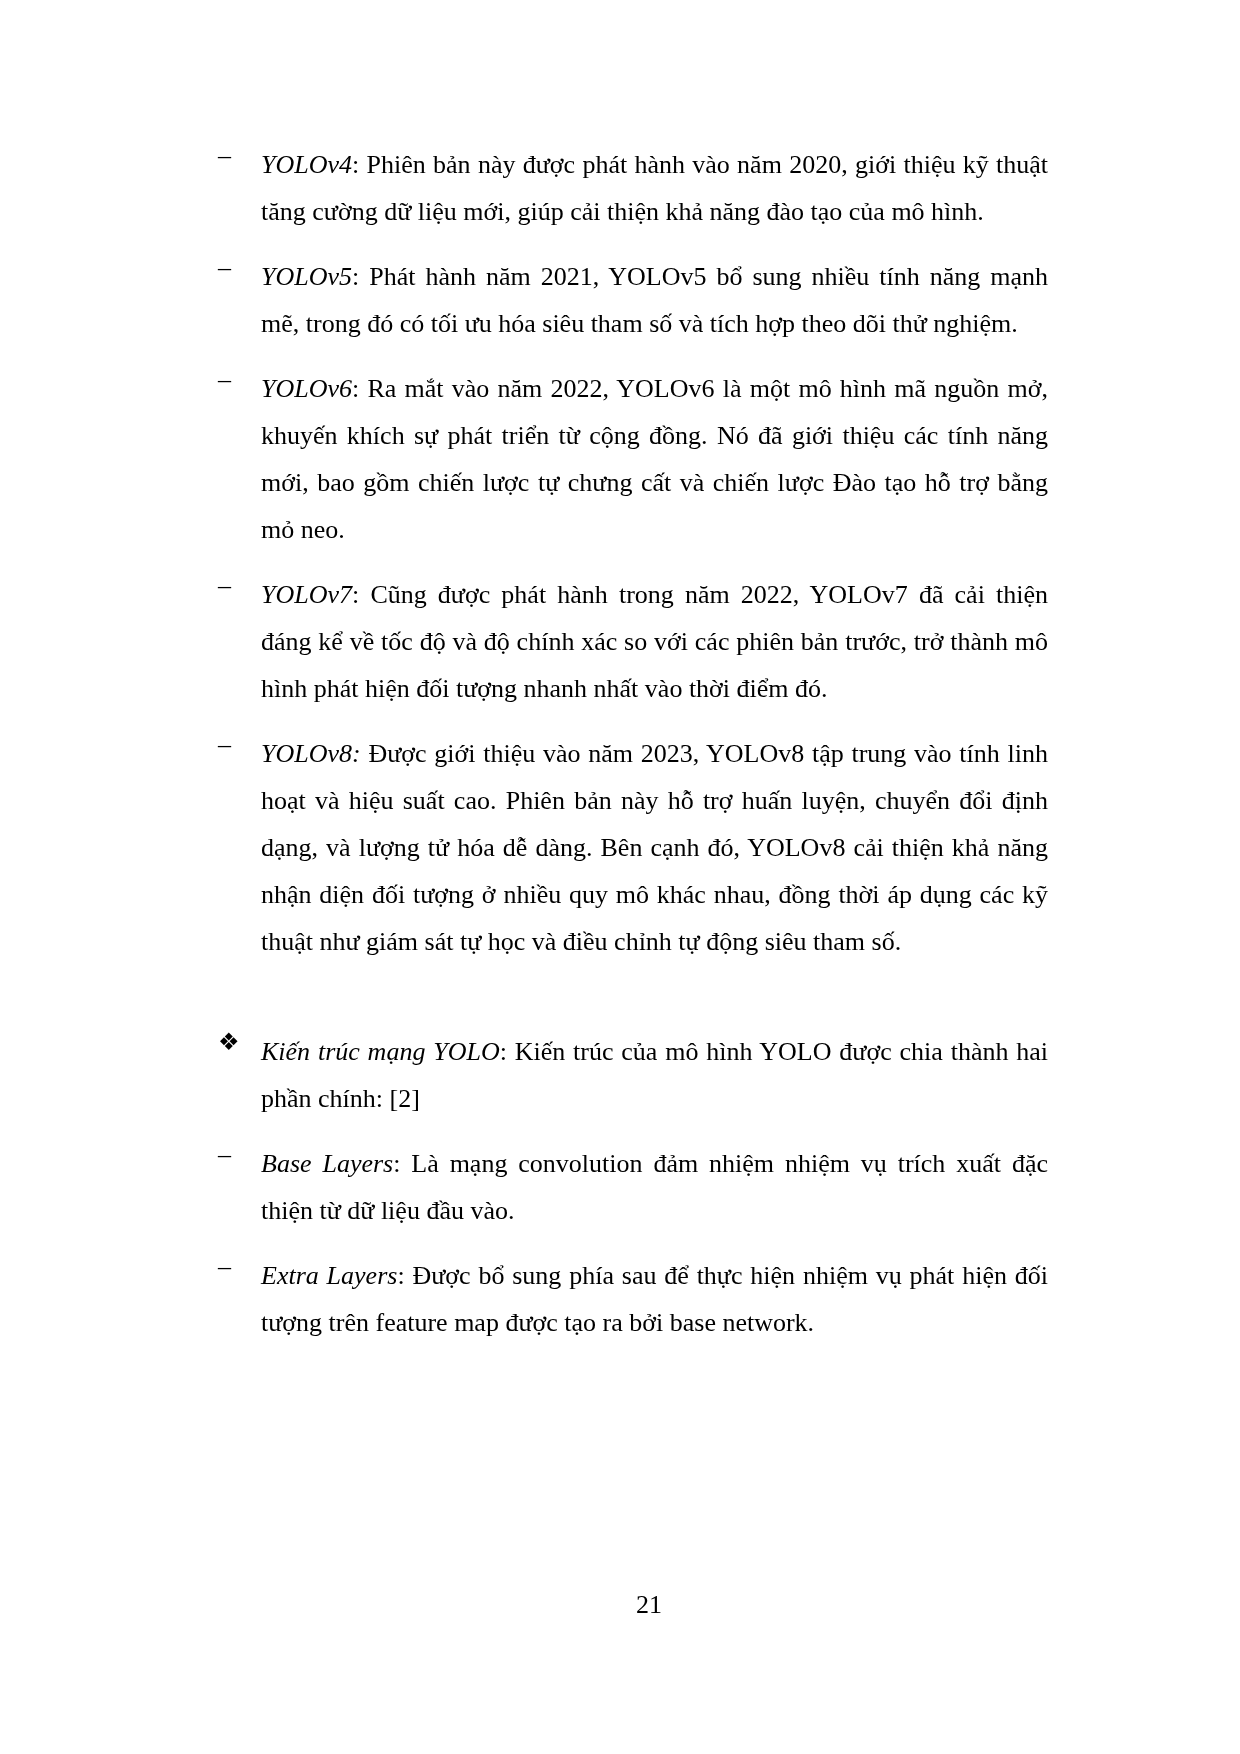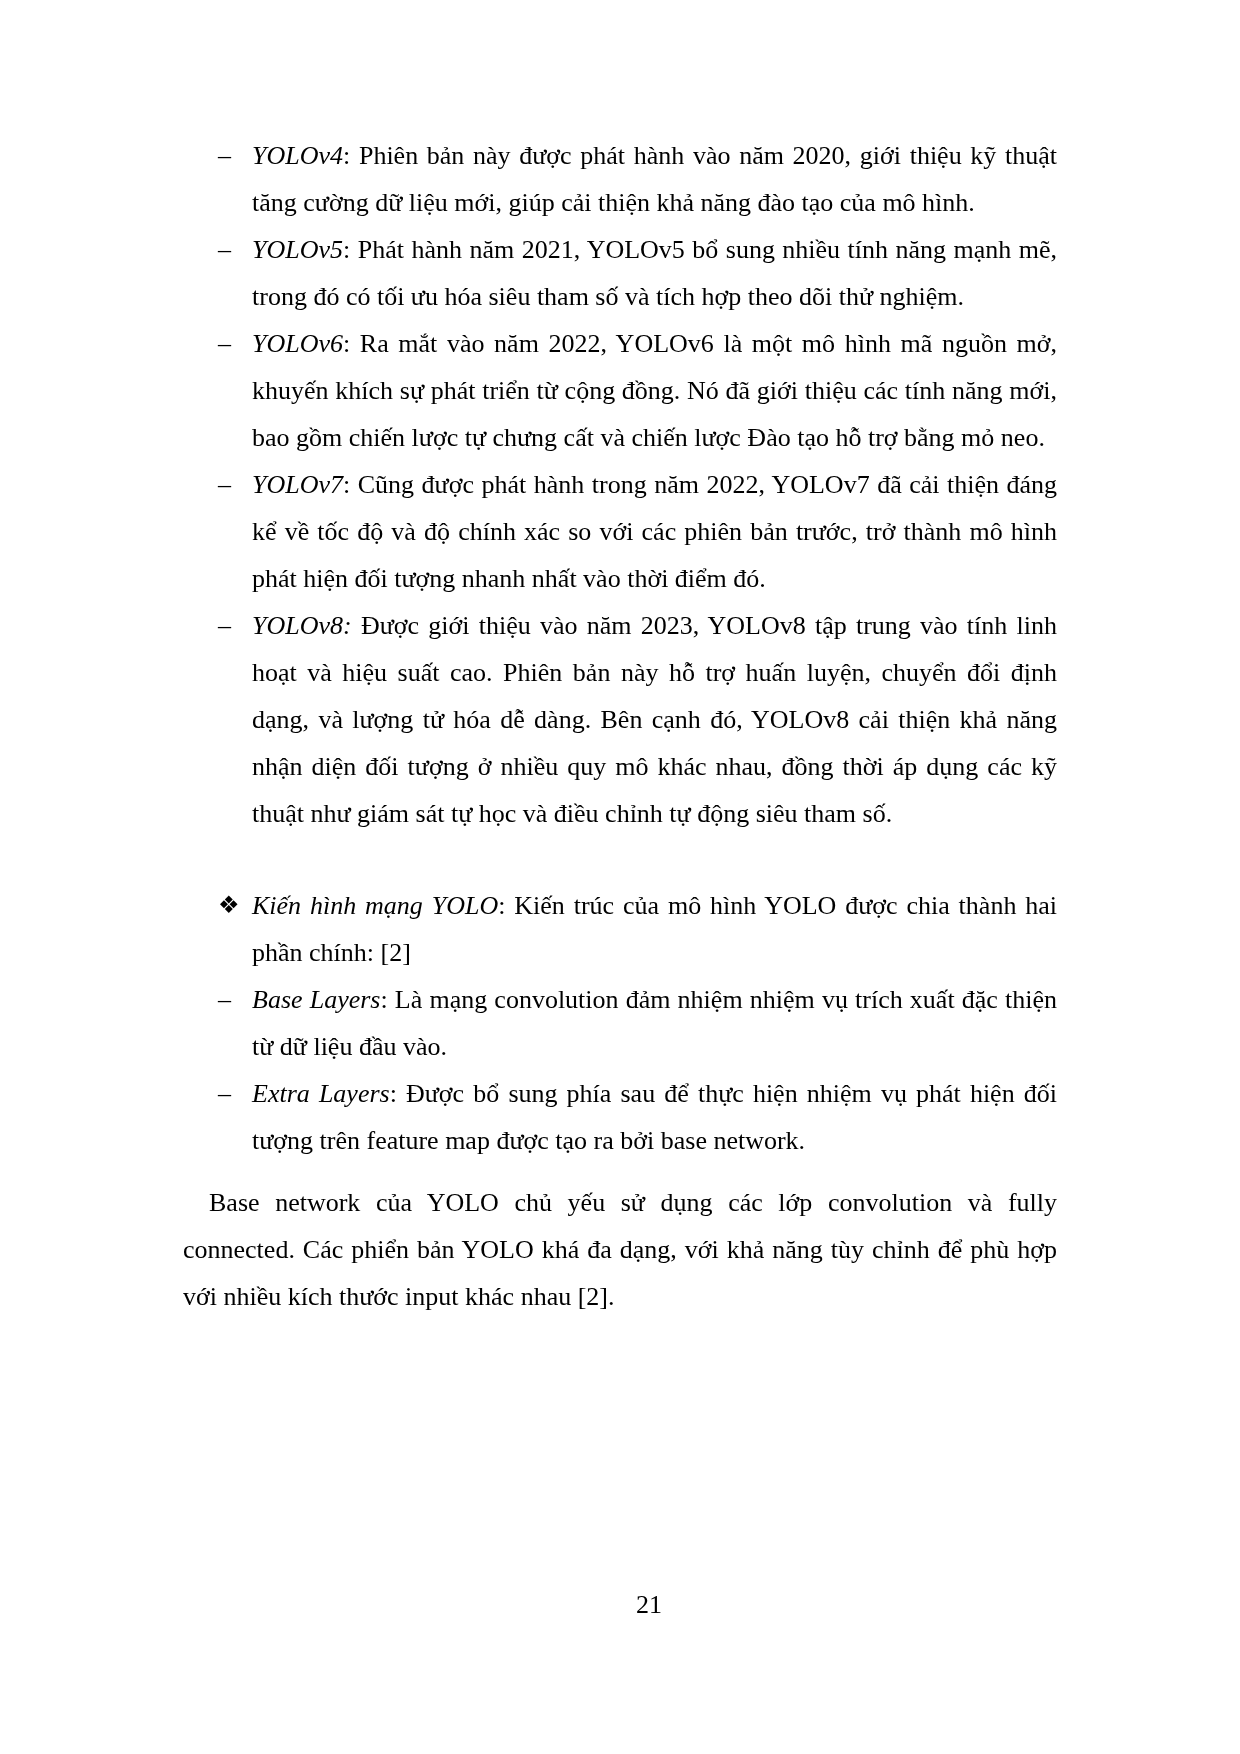--- a/index.html
+++ b/index.html
@@ -27,21 +27,21 @@
     align-items: flex-start;
     margin: 0 0 0 35px; 
   }
   .li .marker {
     flex: 0 0 34px;
     width: 34px;
     line-height: 47px;
   }
   .li .li-text {
     flex: 1 1 auto;
-    margin: 0;
+    margin: 9px;
     text-align: justify;
     line-height: 47px;
   }
   .lead {
     font-style: italic;
   }
   .lead.bold {
     font-weight: normal;
   }
   .heading-item {
@@ -94,34 +94,33 @@
 
     <div class="li">
       <span class="marker">–</span>
       <p class="li-text"><i class="lead bold">YOLOv8:</i><span> Được giới thiệu vào năm 2023, YOLOv8 tập trung vào tính linh hoạt và hiệu suất cao. Phiên bản này hỗ trợ huấn luyện, chuyển đổi định dạng, và lượng tử hóa dễ dàng. Bên cạnh đó, YOLOv8 cải thiện khả năng nhận diện đối tượng ở nhiều quy mô khác nhau, đồng thời áp dụng các kỹ thuật như giám sát tự học và điều chỉnh tự động siêu tham số.</span></p>
     </div>
 
   </div>
 
   <div class="li heading-item">
     <span class="marker">❖</span>
-    <p class="li-text"><i class="lead bold">Kiến hình mạng YOLO</i><span>: Kiến trúc của mô hình YOLO được chia thành hai phần chính: [2]</span></p>
+    <p class="li-text"><i class="lead bold">Kiến trúc mạng YOLO</i><span>: Kiến trúc của mô hình YOLO được chia thành hai phần chính: [2]</span></p>
   </div>
 
   <div class="list">
 
     <div class="li">
       <span class="marker">–</span>
       <p class="li-text"><i class="lead">Base Layers</i><span>: Là mạng convolution đảm nhiệm nhiệm vụ trích xuất đặc thiện từ dữ liệu đầu vào.</span></p>
     </div>
 
     <div class="li">
       <span class="marker">–</span>
       <p class="li-text"><i class="lead">Extra Layers</i><span>: Được bổ sung phía sau để thực hiện nhiệm vụ phát hiện đối tượng trên feature map được tạo ra bởi base network.</span></p>
     </div>
 
   </div>
 
-  <p class="para">Base network của YOLO chủ yếu sử dụng các lớp convolution và fully connected. Các phiển bản YOLO khá đa dạng, với khả năng tùy chỉnh để phù hợp với nhiều kích thước input khác nhau  [2].</p>
 
 </div>
 
 <div class="page-number">21</div>
 
 </body></html>

